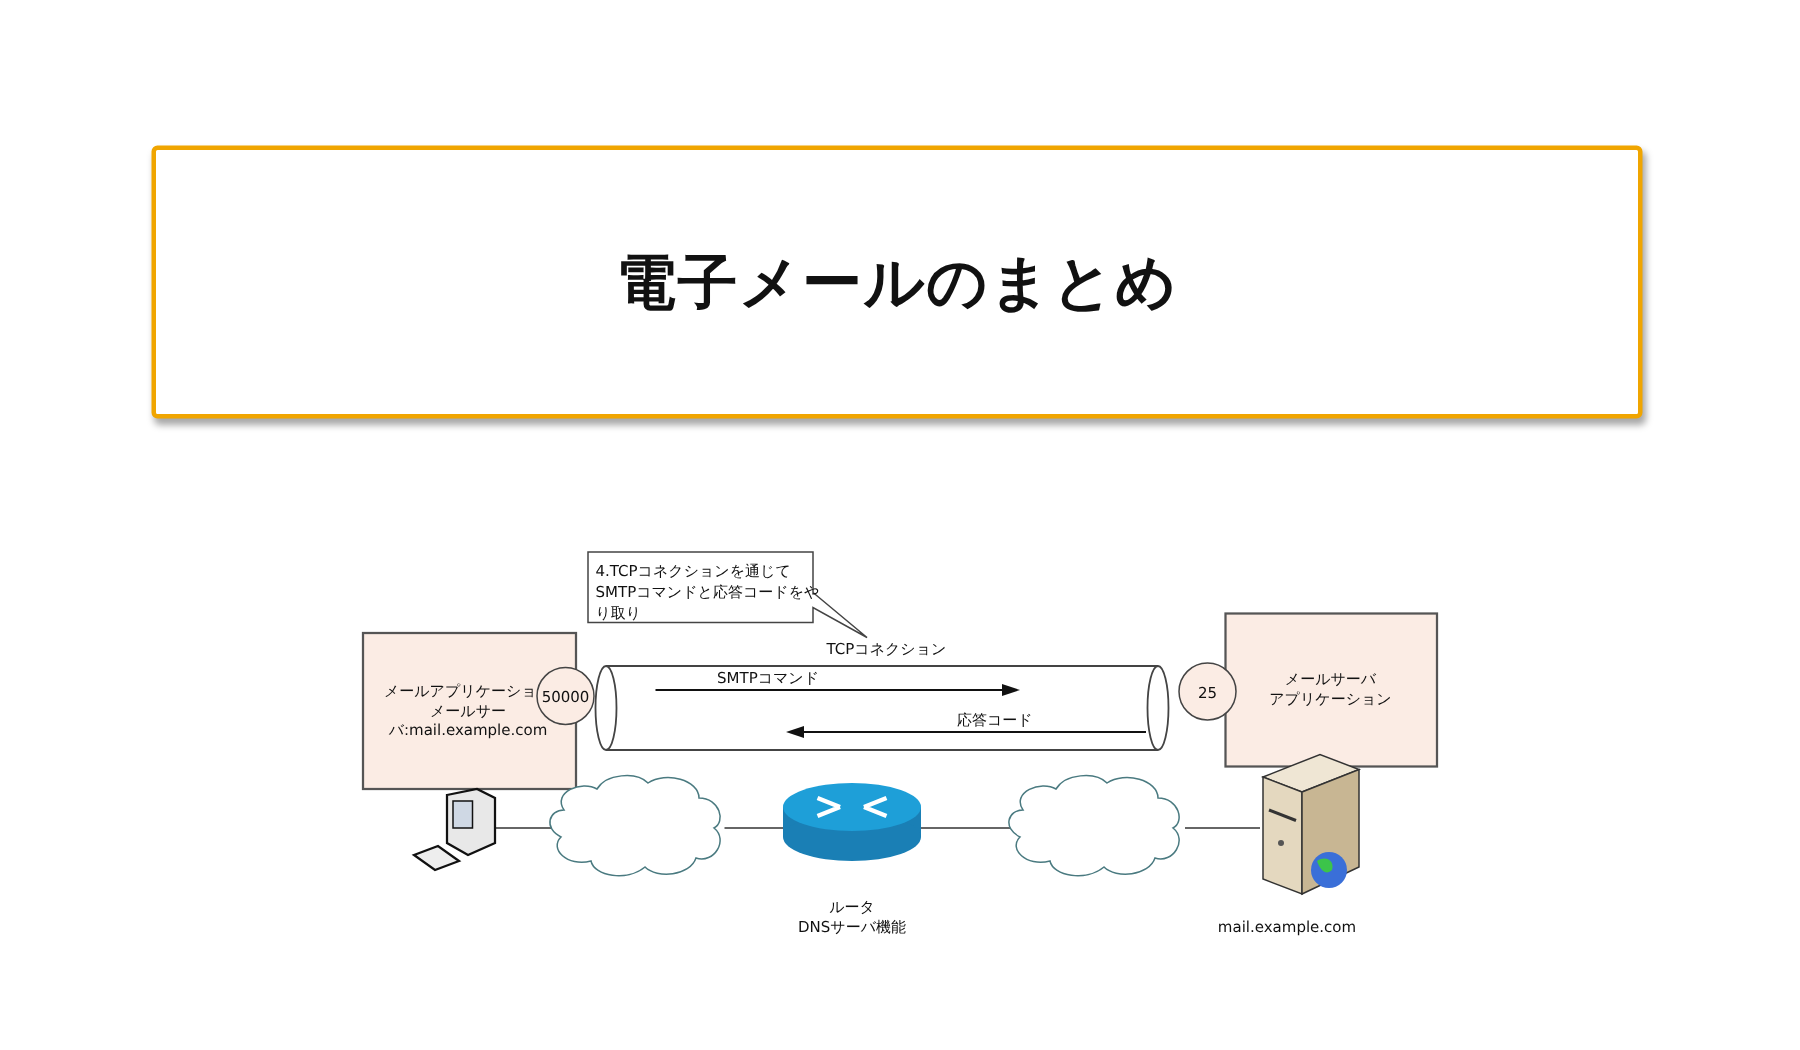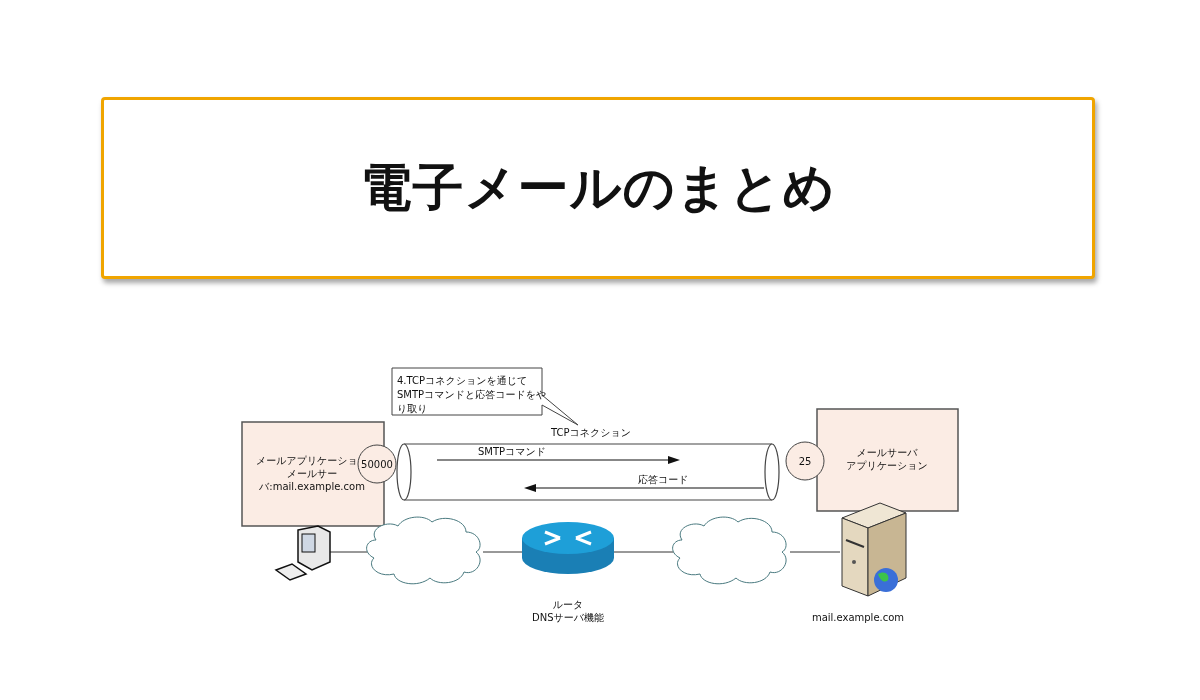--- a/index.html
+++ b/index.html
@@ -2,21 +2,21 @@
 <html><head>
 <meta charset="utf-8">
 <style>
   html, body { margin:0; padding:0; }
   body { width:1200px; height:700px; background:#ffffff; position:relative; overflow:hidden;
          font-family:"DejaVu Sans", sans-serif; }
   .title-box { position:absolute; left:101px; top:97px; width:994px; height:182px;
                border:3px solid #f0a500; border-radius:4px; background:#fff;
                box-shadow:2px 4px 5px rgba(0,0,0,0.35); box-sizing:border-box;
                display:flex; align-items:center; justify-content:center; }
-  .title-text { font-size:51px; font-weight:bold; color:#111; letter-spacing:1px; }
+  .title-text { font-size:40px; font-weight:bold; color:#111; letter-spacing:1px; }
   svg#diagram { position:absolute; left:0; top:0; }
   .lbl { font-family:"DejaVu Sans", sans-serif; font-size:10px; fill:#111; }
 </style>
 </head>
 <body>
 
 <div class="title-box">
   <span class="title-text">電子メールのまとめ</span>
 </div>
 

